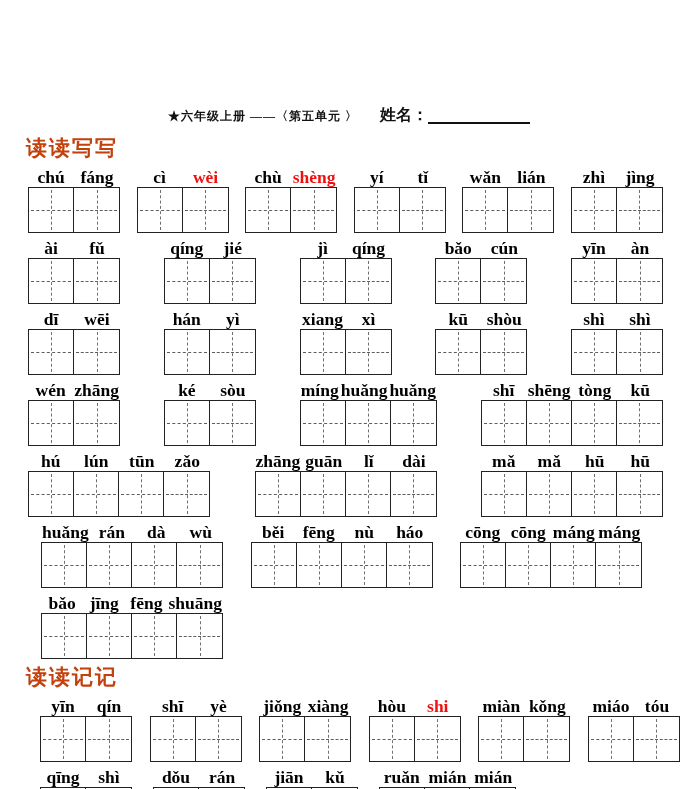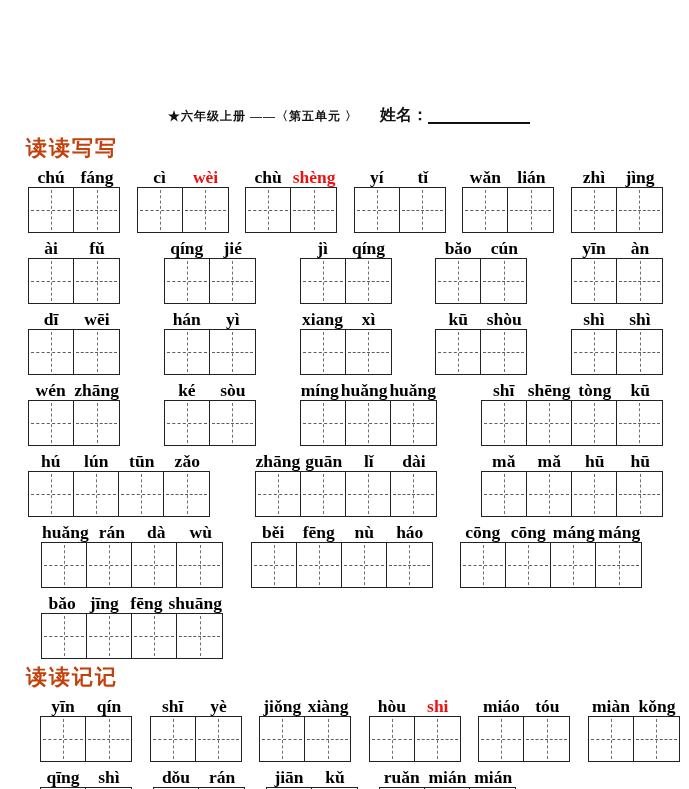--- a/index.html
+++ b/index.html
@@ -415,32 +415,32 @@
               <span class="syl">hòu</span>
               <span class="syl red">shi</span>
             </div>
             <div class="cells">
               <div class="cell"></div>
               <div class="cell"></div>
             </div>
           </div>
           <div class="group">
             <div class="pinyin">
+              <span class="syl">miàn</span>
+              <span class="syl">kǒng</span>
+            </div>
+            <div class="cells">
+              <div class="cell"></div>
+              <div class="cell"></div>
+            </div>
+          </div>
+          <div class="group">
+            <div class="pinyin">
               <span class="syl">miáo</span>
               <span class="syl">tóu</span>
-            </div>
-            <div class="cells">
-              <div class="cell"></div>
-              <div class="cell"></div>
-            </div>
-          </div>
-          <div class="group">
-            <div class="pinyin">
-              <span class="syl">miàn</span>
-              <span class="syl">kǒng</span>
             </div>
             <div class="cells">
               <div class="cell"></div>
               <div class="cell"></div>
             </div>
           </div>
         </div>
         <div class="row start pad-s gap">
           <div class="group">
             <div class="pinyin">

